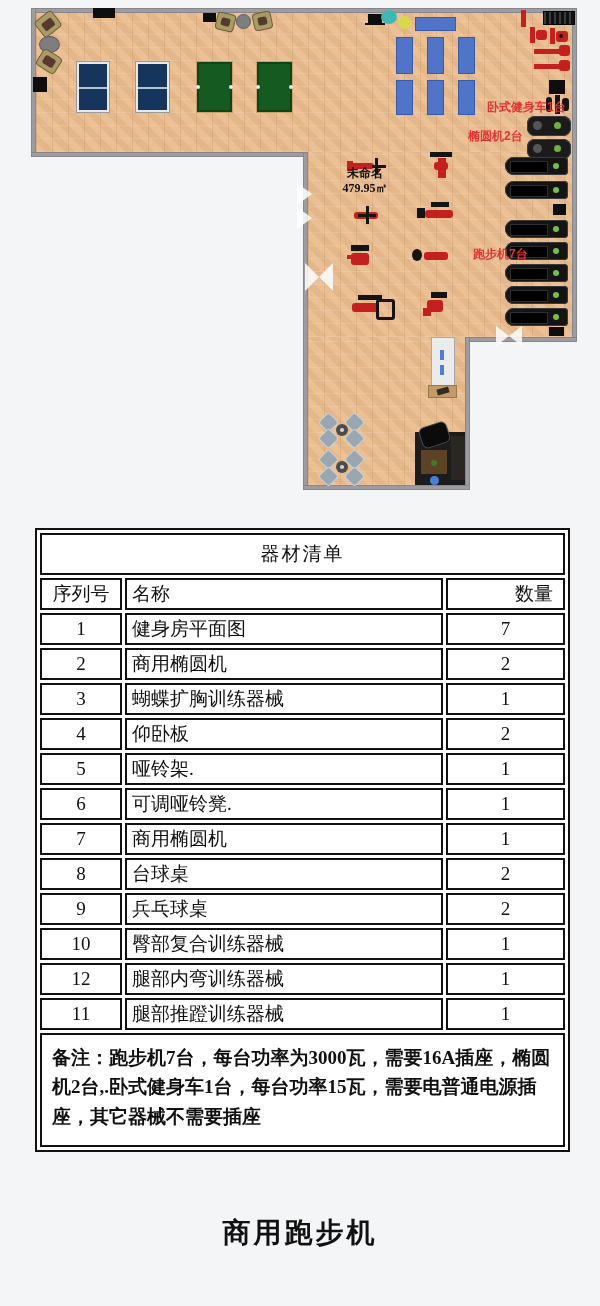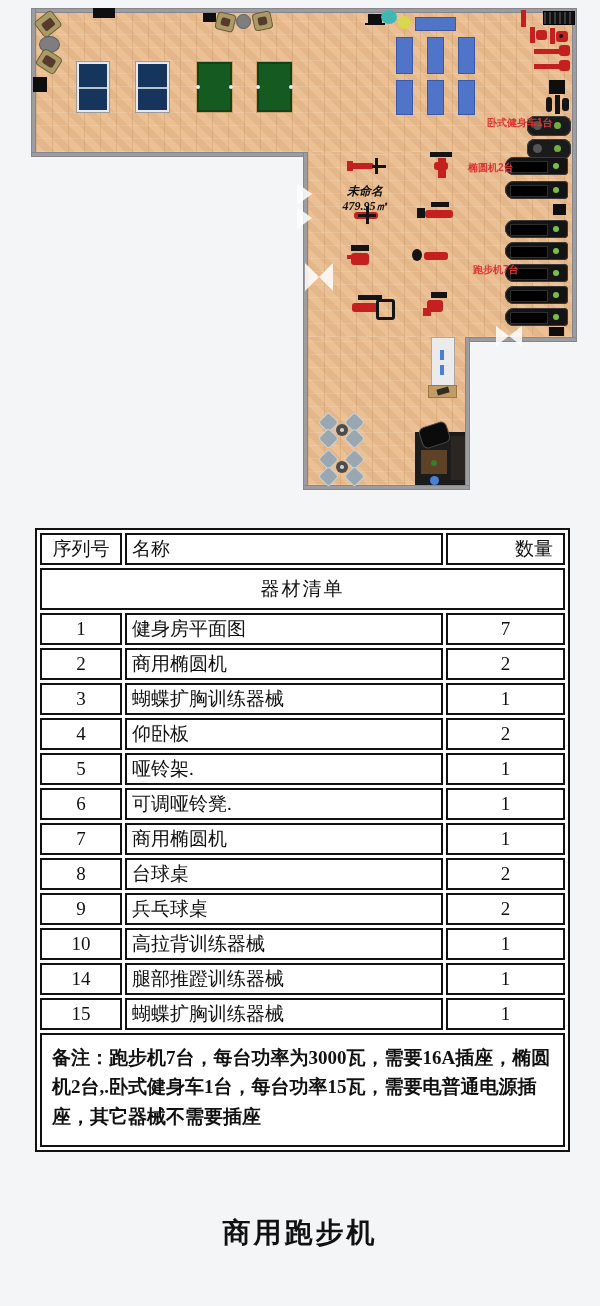--- a/index.html
+++ b/index.html
@@ -40,21 +40,21 @@
   .treadmill:after{content:"";position:absolute;right:9px;top:6px;width:6px;height:6px;background:#77c043;border-radius:50%;}
   .elliptical{position:absolute;left:527px;width:44px;height:20px;background:#1b1b1b;border-radius:8px;box-shadow:inset 0 0 0 1px #3c3c3c;}
   .elliptical:before{content:"";position:absolute;left:6px;top:5px;width:9px;height:9px;background:#555;border-radius:50%;}
   .elliptical:after{content:"";position:absolute;right:10px;top:6px;width:7px;height:7px;background:#6fae3f;border-radius:50%;}
   
   .part{position:absolute;}
   .mr{background:#c42020;} .mb{background:#141414;}
   .machine{position:absolute;}
   
   .room-label{position:absolute;color:#111;font-weight:bold;font-size:12px;text-align:center;line-height:1.25;font-family:"Liberation Serif","DejaVu Serif",serif;}
-  .red-note-sm{position:absolute;color:#e03434;font-size:10px;font-weight:bold;white-space:nowrap;font-family:"Liberation Sans","DejaVu Sans",sans-serif;margin-top:17px;}
+  .red-note-sm{position:absolute;color:#e03434;font-size:12px;font-weight:bold;white-space:nowrap;font-family:"Liberation Sans","DejaVu Sans",sans-serif;}
   
   .cabinet{position:absolute;background:#ebebeb;border:1px solid #a9a9a9;}
   .cabinet i{position:absolute;display:block;background:#4a7fd4;width:4px;height:10px;left:8px;}
   .cabinet-base{position:absolute;background:#c49a66;border:1px solid #9a7848;}
   .cabinet-base:after{content:"";position:absolute;left:8px;top:2px;width:12px;height:6px;background:#2e2e24;transform:rotate(-15deg);}
   .seatgroup{position:absolute;}
   .chair{position:absolute;width:13px;height:13px;background:#9aa7b0;border:1px solid #c9d2d8;border-radius:3px;transform:rotate(45deg);}
   .seattable{position:absolute;background:#4c4c4c;border-radius:50%;}
   .seattable:after{content:"";position:absolute;left:35%;top:35%;width:30%;height:30%;background:#cfcfcf;border-radius:50%;}
   .desk{position:absolute;}
@@ -206,27 +206,27 @@
     <div class="part mb" style="left:8px;top:0;width:24px;height:5px;"></div>
     <div class="part mr" style="left:2px;top:8px;width:26px;height:9px;border-radius:3px;"></div>
     <div class="part mb" style="left:26px;top:4px;width:13px;height:15px;background:transparent;border:3px solid #141414;border-radius:3px;"></div>
   </div>
   <div class="machine" style="left:423px;top:292px;width:31px;height:26px;">
     <div class="part mb" style="left:8px;top:0;width:16px;height:6px;"></div>
     <div class="part mr" style="left:4px;top:8px;width:16px;height:12px;border-radius:3px;"></div>
     <div class="part mr" style="left:0;top:16px;width:8px;height:8px;"></div>
   </div>
 
-  <div class="room-label" style="left:330px;top:184px;width:70px;font-style:italic;">
+  <div class="room-label" style="left:330px;top:166px;width:70px;">
     <div>未命名</div>
     <div>479.95㎡</div>
   </div>
 
   <div class="red-note-sm" style="left:487px;top:99px;">卧式健身车1台</div>
-  <div class="red-note-sm" style="left:468px;top:144px;">椭圆机2台</div>
+  <div class="red-note-sm" style="left:468px;top:128px;">椭圆机2台</div>
   <div class="red-note-sm" style="left:473px;top:246px;">跑步机7台</div>
 
   <div class="cabinet" style="left:431px;top:337px;width:22px;height:48px;">
     <i style="top:12px;"></i>
       <i style="top:27px;"></i>
   </div>
   <div class="cabinet-base" style="left:428px;top:385px;width:27px;height:11px;"></div>
 
   <div class="seatgroup" style="left:320px;top:414px;width:44px;height:32px;">
     <div class="chair" style="left:1px;top:1px;"></div>
@@ -262,27 +262,27 @@
   <div class="wm" style="left:496px;top:326px;">
     <div class="t" style="left:0;top:0;border-width:10px 0 10px 13px;border-color:transparent transparent transparent #fff;"></div>
     <div class="t" style="left:13px;top:0;border-width:10px 13px 10px 0;border-color:transparent #fff transparent transparent;"></div>
   </div>
 </div>
 
 <div class="eq-table-wrap">
   <table class="eq">
     <tbody>
       <tr>
+        <td class="title-cell" colspan="3">器材清单</td>
+      </tr>
+      <tr>
         <td class="c-index">序列号</td>
         <td class="c-name">名称</td>
         <td class="c-qty h-qty">数量</td>
       </tr>
-      <tr>
-        <td class="title-cell" colspan="3">器材清单</td>
-      </tr>
     </tbody>
     <tbody>
         <tr>
           <td class="c-index">1</td>
           <td class="c-name">健身房平面图</td>
           <td class="c-qty">7</td>
         </tr>
         <tr>
           <td class="c-index">2</td>
           <td class="c-name">商用椭圆机</td>
@@ -318,31 +318,31 @@
           <td class="c-name">台球桌</td>
           <td class="c-qty">2</td>
         </tr>
         <tr>
           <td class="c-index">9</td>
           <td class="c-name">兵乓球桌</td>
           <td class="c-qty">2</td>
         </tr>
         <tr>
           <td class="c-index">10</td>
-          <td class="c-name">高拉背训练器械</td>
-          <td class="c-qty">1</td>
-        </tr>
-        <tr>
-          <td class="c-index">14</td>
+          <td class="c-name">臀部复合训练器械</td>
+          <td class="c-qty">1</td>
+        </tr>
+        <tr>
+          <td class="c-index">12</td>
+          <td class="c-name">腿部内弯训练器械</td>
+          <td class="c-qty">1</td>
+        </tr>
+        <tr>
+          <td class="c-index">11</td>
           <td class="c-name">腿部推蹬训练器械</td>
-          <td class="c-qty">1</td>
-        </tr>
-        <tr>
-          <td class="c-index">15</td>
-          <td class="c-name">蝴蝶扩胸训练器械</td>
           <td class="c-qty">1</td>
         </tr>
       </tbody>
     <tbody>
       <tr>
         <td class="note-cell" colspan="3">备注：跑步机7台，每台功率为3000瓦，需要16A插座，椭圆机2台,.卧式健身车1台，每台功率15瓦，需要电普通电源插座，其它器械不需要插座</td>
       </tr>
     </tbody>
   </table>
 </div>

